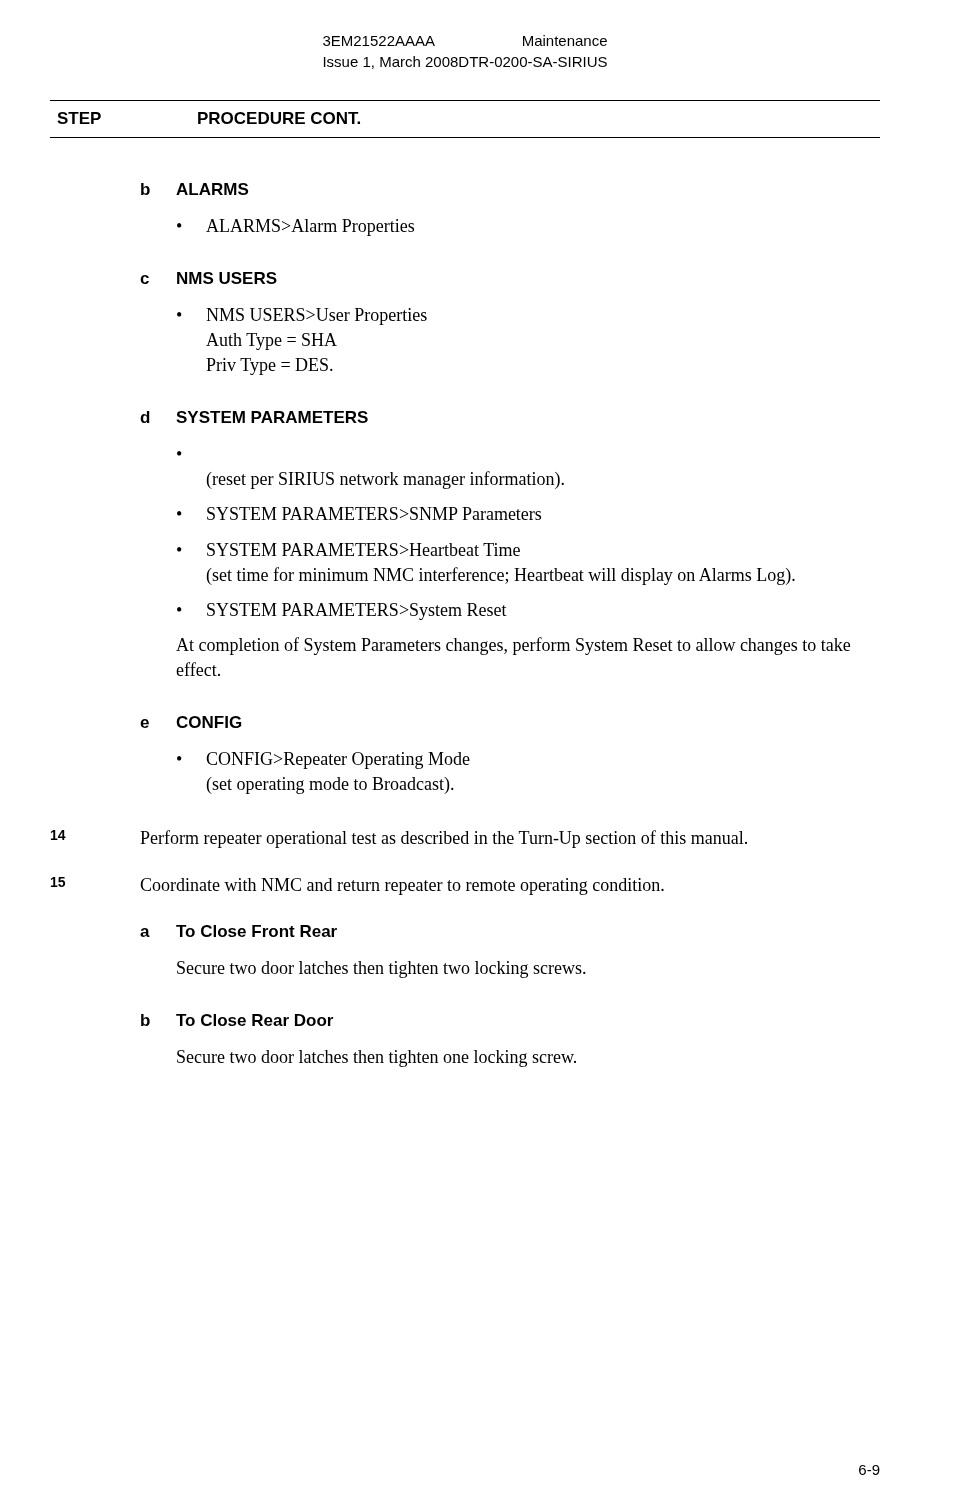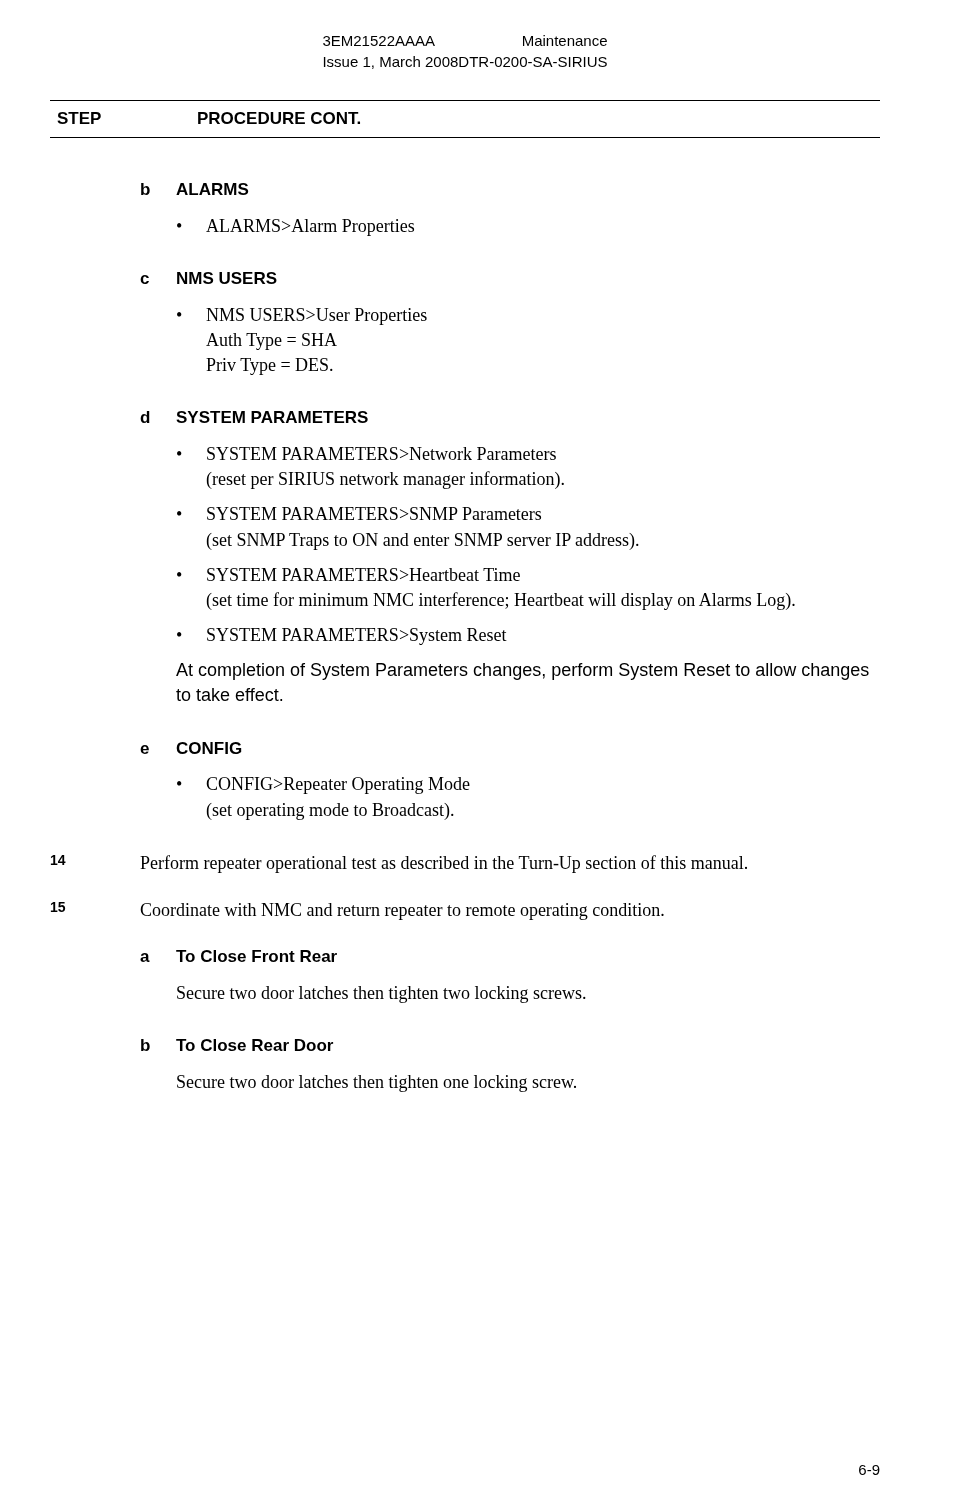--- a/index.html
+++ b/index.html
@@ -83,21 +83,21 @@
     }
     .bullet {
       width: 30px;
       flex-shrink: 0;
     }
     .bullet-text {
       flex: 1;
     }
     .indent-text {
       padding-left: 36px;
-      font-family: Liberation Sans, sans-serif;
+      font-family: Liberation Serif, serif;
       font-size: 18px;
       margin-top: 8px;
     }
     .num-step {
       display: flex;
       margin-bottom: 22px;
       margin-left: -90px;
     }
     .num-step-number {
       width: 90px;
@@ -183,29 +183,28 @@
 
   <div class="sub-item">
     <div class="sub-heading">
       <div class="sub-letter">d</div>
       <div class="sub-title">SYSTEM PARAMETERS</div>
     </div>
     <ul class="bullet-list">
       <li>
         <span class="bullet">•</span>
         <span class="bullet-text">
-          <span>SYSTEM PARAMETERS&gt;Network Parameters</span><br>
+          <br>
           <span>(reset per SIRIUS network manager information).</span>
         </span>
       </li>
       <li>
         <span class="bullet">•</span>
         <span class="bullet-text">
           <span>SYSTEM PARAMETERS&gt;SNMP Parameters</span><br>
-          <span>(set SNMP Traps to ON and enter SNMP server IP address).</span>
         </span>
       </li>
       <li>
         <span class="bullet">•</span>
         <span class="bullet-text">
           <span>SYSTEM PARAMETERS&gt;Heartbeat Time</span><br>
           <span>(set time for minimum NMC interference; Heartbeat will display on Alarms Log).</span>
         </span>
       </li>
       <li>

